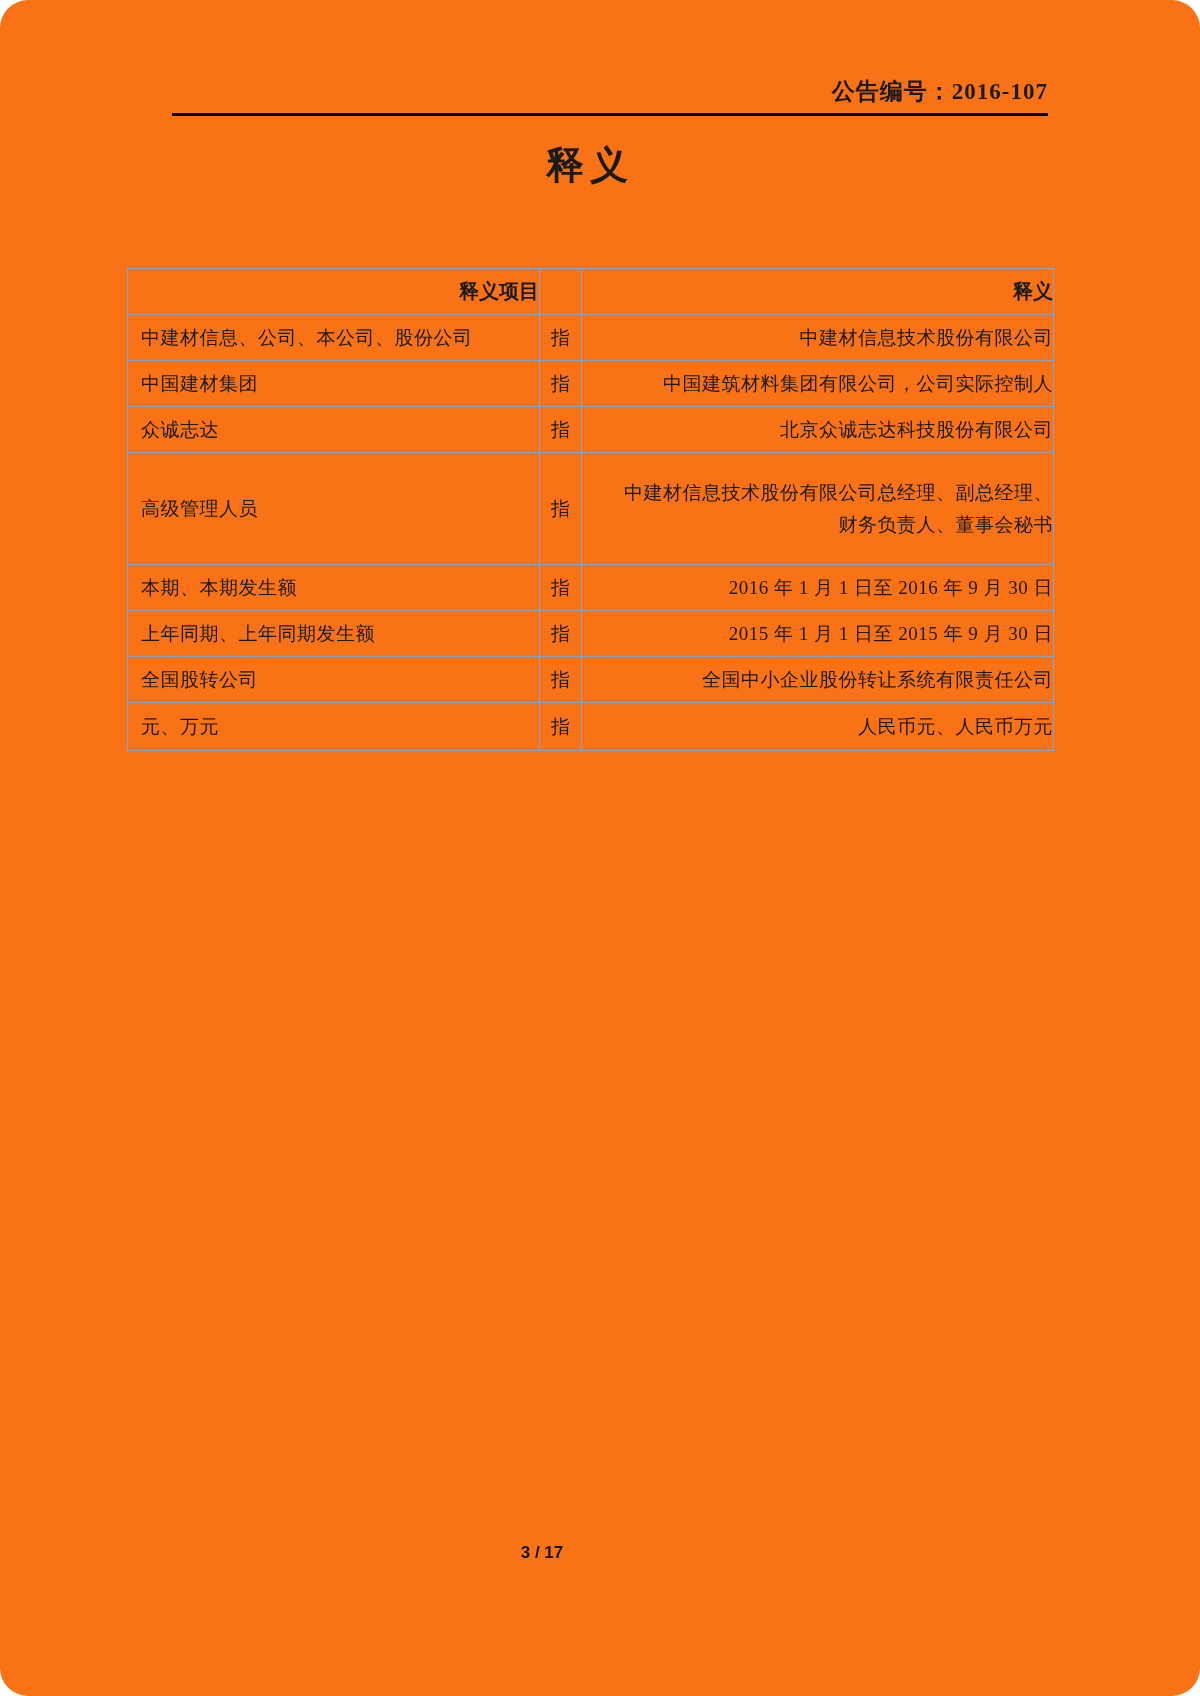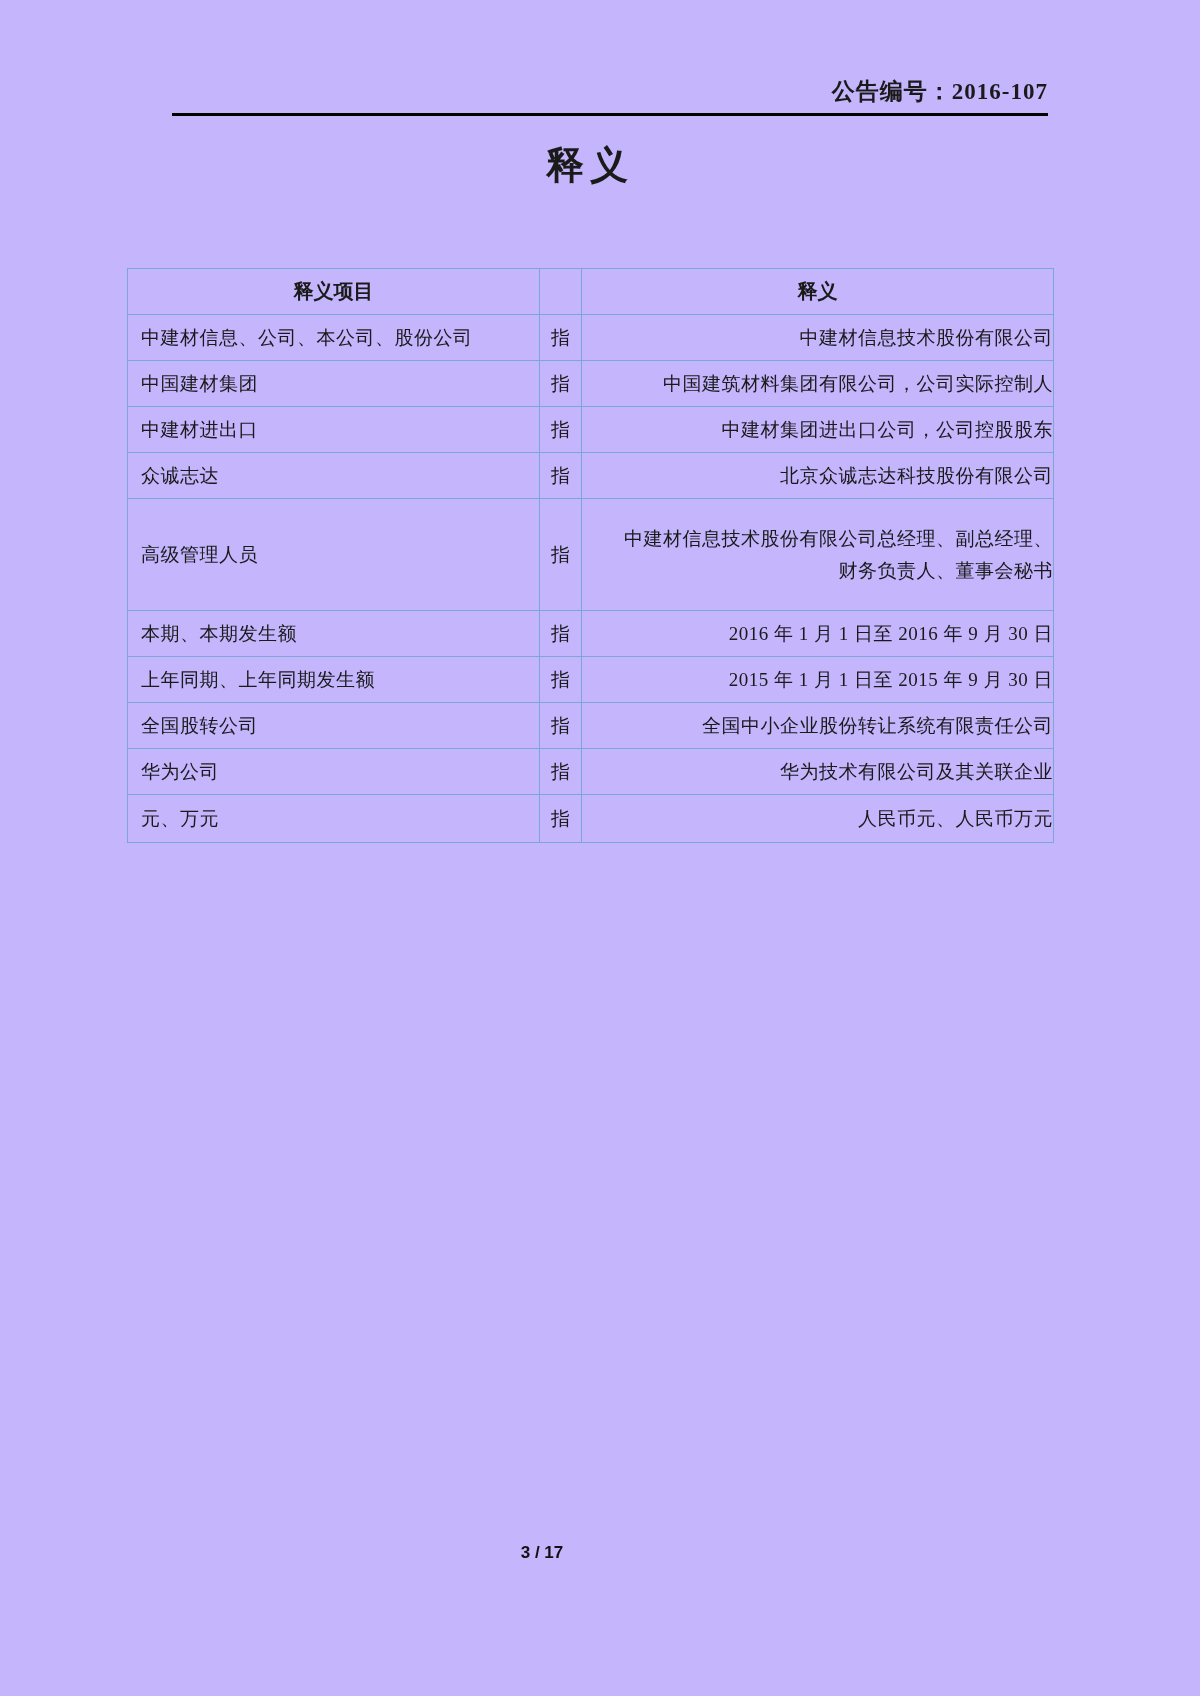--- a/index.html
+++ b/index.html
@@ -3,21 +3,21 @@
 <meta charset="utf-8">
 <style>
   * { margin: 0; padding: 0; box-sizing: border-box; }
   html, body {
     width: 1200px; height: 1696px;
     background: #ffffff;
     font-family: "Liberation Serif", "DejaVu Serif", serif;
     color: #1a1a1a;
     position: relative;
   }
-  .page { position: relative; width: 1200px; height: 1696px; background: #c4b5fd; overflow: hidden; }
+  .page { position: relative; width: 1200px; height: 1696px; background: #f97316; overflow: hidden; border-radius: 28px; }
 
   .doc-number {
     position: absolute;
     top: 76px;
     right: 152px;
     font-size: 23px;
     font-weight: bold;
     letter-spacing: 1px;
   }
   .header-rule {
@@ -49,21 +49,21 @@
   }
   table.def-table th,
   table.def-table td {
     border: 1.5px solid #7aa6d8;
     vertical-align: middle;
   }
   table.def-table th {
     height: 46px;
     font-size: 20px;
     font-weight: bold;
-    text-align: center;
+    text-align: right;
   }
   table.def-table tr { height: 46px; }
   table.def-table tr.tall { height: 112px; }
   table.def-table tr.last { height: 48px; }
   td.term { padding-left: 13px; text-align: left; letter-spacing: 0.5px; }
   td.zhi  { text-align: center; }
   td.definition {
     padding-left: 15px;
     text-align: right;
     white-space: pre-line;
@@ -112,25 +112,20 @@
           <td class="term">中建材信息、公司、本公司、股份公司</td>
           <td class="zhi">指</td>
           <td class="definition">中建材信息技术股份有限公司</td>
         </tr>
         <tr>
           <td class="term">中国建材集团</td>
           <td class="zhi">指</td>
           <td class="definition">中国建筑材料集团有限公司，公司实际控制人</td>
         </tr>
         <tr>
-          <td class="term">中建材进出口</td>
-          <td class="zhi">指</td>
-          <td class="definition">中建材集团进出口公司，公司控股股东</td>
-        </tr>
-        <tr>
           <td class="term">众诚志达</td>
           <td class="zhi">指</td>
           <td class="definition">北京众诚志达科技股份有限公司</td>
         </tr>
         <tr class="tall">
           <td class="term">高级管理人员</td>
           <td class="zhi">指</td>
           <td class="definition">中建材信息技术股份有限公司总经理、副总经理、
 财务负责人、董事会秘书</td>
         </tr>
@@ -142,25 +137,20 @@
         <tr>
           <td class="term">上年同期、上年同期发生额</td>
           <td class="zhi">指</td>
           <td class="definition">2015 年 1 月 1 日至 2015 年 9 月 30 日</td>
         </tr>
         <tr>
           <td class="term">全国股转公司</td>
           <td class="zhi">指</td>
           <td class="definition">全国中小企业股份转让系统有限责任公司</td>
         </tr>
-        <tr>
-          <td class="term">华为公司</td>
-          <td class="zhi">指</td>
-          <td class="definition">华为技术有限公司及其关联企业</td>
-        </tr>
         <tr class="last">
           <td class="term">元、万元</td>
           <td class="zhi">指</td>
           <td class="definition">人民币元、人民币万元</td>
         </tr>
       </tbody>
   </table>
 
   <div class="footer">3 / 17</div>
 

